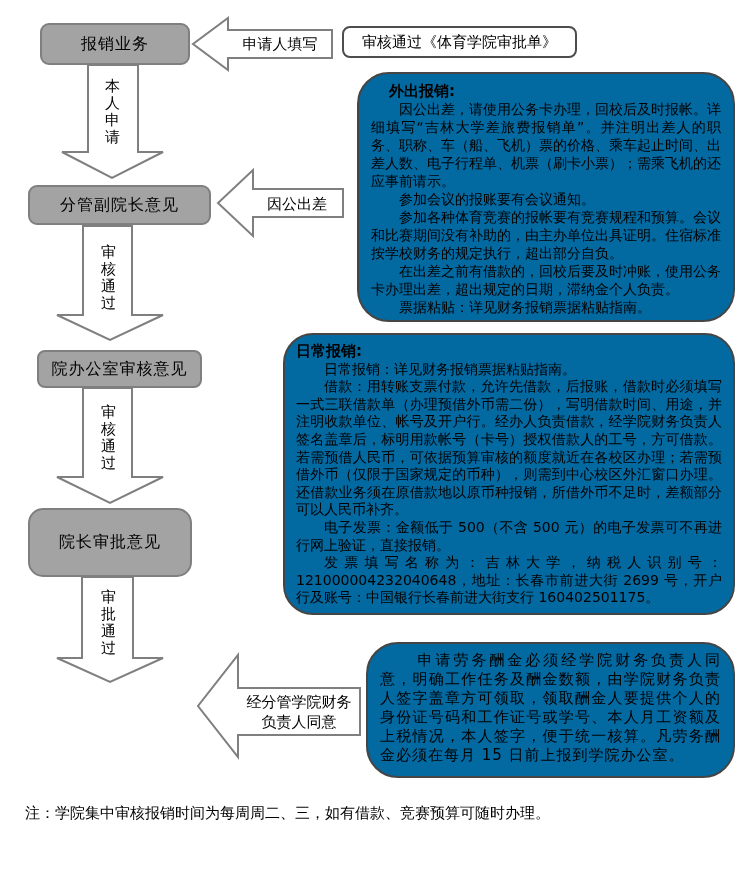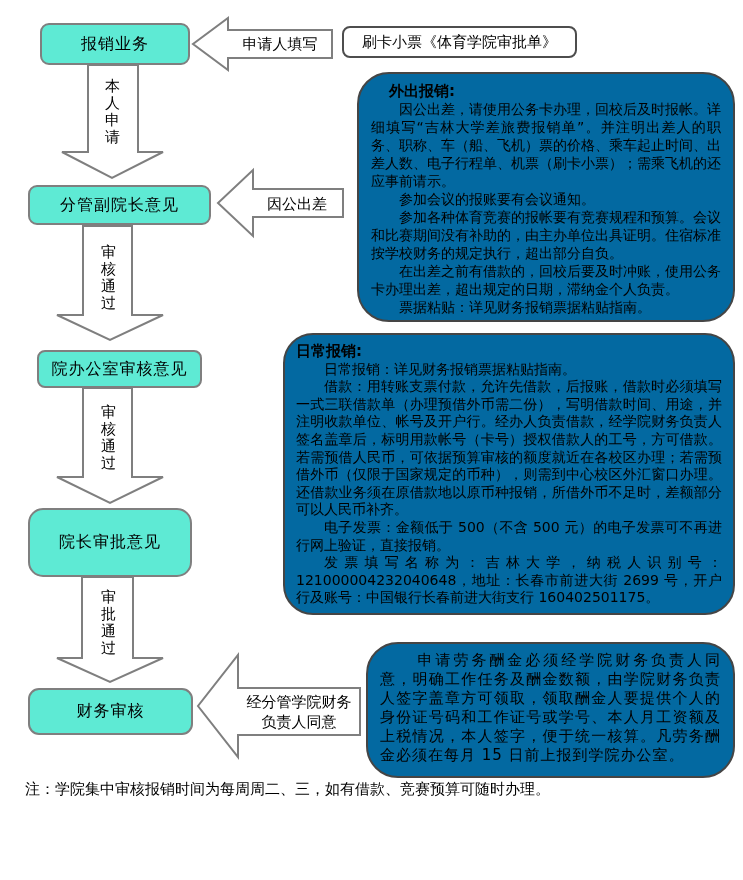--- a/index.html
+++ b/index.html
@@ -2,21 +2,21 @@
 <html><head>
 <meta charset="utf-8">
 <style>
   html,body{margin:0;padding:0;background:#fff;}
   .canvas{
     position:relative;width:743px;height:880px;background:#fff;
     font-family:"DejaVu Sans","Liberation Sans",sans-serif;color:#000;
     overflow:hidden;
   }
   .flow-box{
-    position:absolute;box-sizing:border-box;background:#5eead4;
+    position:absolute;box-sizing:border-box;background:#a3a3a3;
     border:2px solid #7f7f7f;border-radius:9px;
     display:flex;align-items:center;justify-content:center;
     font-size:16px;letter-spacing:1px;text-align:center;
   }
   .form-box{
     position:absolute;box-sizing:border-box;background:#fff;
     border:2px solid #4d4d4d;border-radius:8px;
     display:flex;align-items:center;justify-content:center;
     font-size:15px;
   }
@@ -40,38 +40,35 @@
 </head>
 <body>
 
 <div class="canvas">
 
   <div class="flow-box" style="left:40px;top:23px;width:150px;height:42px;">
     <span>报销业务</span>
   </div>
 
   <div class="form-box" style="left:342px;top:26px;width:235px;height:32px;">
-    <span>刷卡小票《体育学院审批单》</span>
+    <span>审核通过《体育学院审批单》</span>
   </div>
 
   <div class="flow-box" style="left:28px;top:185px;width:183px;height:40px;">
     <span>分管副院长意见</span>
   </div>
 
   <div class="flow-box" style="left:37px;top:350px;width:165px;height:38px;border-radius:8px;">
     <span>院办公室审核意见</span>
   </div>
 
   <div class="flow-box" style="left:28px;top:508px;width:164px;height:69px;border-radius:15px;">
     <span>院长审批意见</span>
   </div>
 
-  <div class="flow-box" style="left:28px;top:688px;width:165px;height:47px;border-radius:11px;">
-    <span>财务审核</span>
-  </div>
 
   <svg class="arrow-svg" style="left:193px;top:18px;" width="139" height="52" viewBox="0 0 139 52">
     <polygon points="139,12 35,12 35,0 0,26 35,52 35,40 139,40"></polygon>
   </svg>
   <div class="htext" style="left:228px;top:31px;width:104px;height:40px;line-height:26px;">申请人填写</div>
 
   <svg class="arrow-svg" style="left:62px;top:65px;" width="101" height="113" viewBox="0 0 101 113">
     <polygon points="26,0 26,87 0,87 50,113 101,87 76,87 76,0"></polygon>
   </svg>
   <div class="vtext" style="left:104px;top:78px;">本人申请</div>
@@ -118,16 +115,16 @@
     <p>日常报销：详见财务报销票据粘贴指南。</p>
     <p>借款：用转账支票付款，允许先借款，后报账，借款时必须填写一式三联借款单（办理预借外币需二份），写明借款时间、用途，并注明收款单位、帐号及开户行。经办人负责借款，经学院财务负责人签名盖章后，标明用款帐号（卡号）授权借款人的工号，方可借款。若需预借人民币，可依据预算审核的额度就近在各校区办理；若需预借外币（仅限于国家规定的币种），则需到中心校区外汇窗口办理。还借款业务须在原借款地以原币种报销，所借外币不足时，差额部分可以人民币补齐。</p>
     <p>电子发票：金额低于 500（不含 500 元）的电子发票可不再进行网上验证，直接报销。</p>
     <p>发票填写名称为：吉林大学，纳税人识别号：121000004232040648，地址：长春市前进大街 2699 号，开户行及账号：中国银行长春前进大街支行 160402501175。</p>
   </div>
 
   <div class="panel" style="left:366px;top:642px;width:369px;height:136px;border-radius:32px;padding:7px 12px;line-height:19px;font-size:15px;letter-spacing:1px;">
     <p style="text-indent:2.5em;">申请劳务酬金必须经学院财务负责人同意，明确工作任务及酬金数额，由学院财务负责人签字盖章方可领取，领取酬金人要提供个人的身份证号码和工作证号或学号、本人月工资额及上税情况，本人签字，便于统一核算。凡劳务酬金必须在每月 15 日前上报到学院办公室。</p>
   </div>
 
-  <div class="footer-line" style="left:25px;top:780px;">注：学院集中审核报销时间为每周周二、三，如有借款、竞赛预算可随时办理。</div>
+  <div class="footer-line" style="left:25px;top:804px;">注：学院集中审核报销时间为每周周二、三，如有借款、竞赛预算可随时办理。</div>
 
 
 </div>
 
 </body></html>

